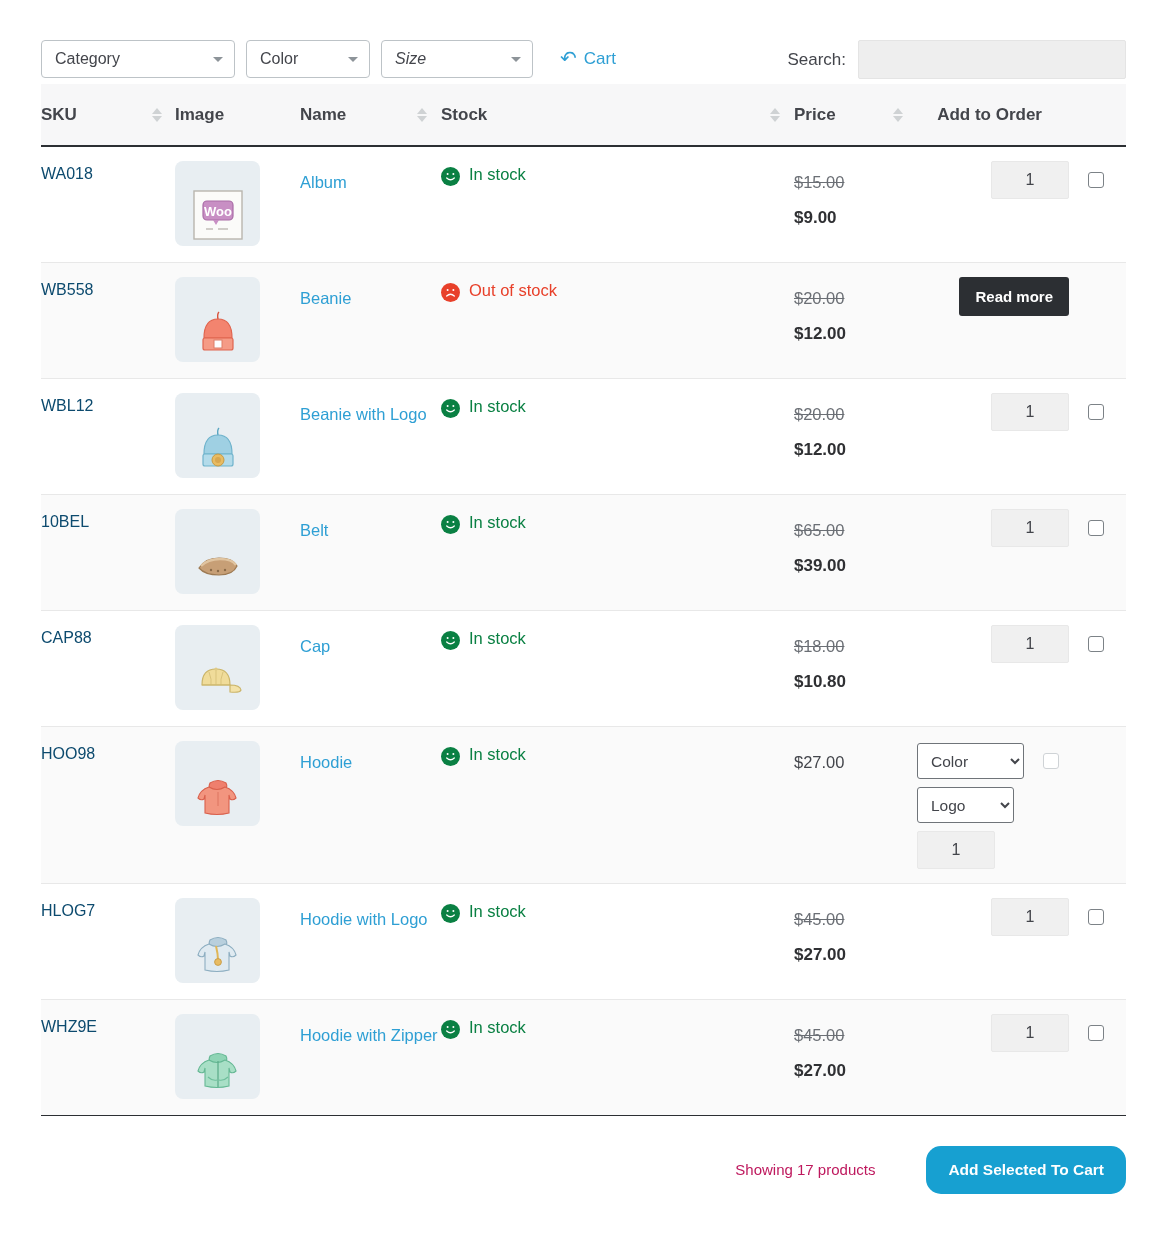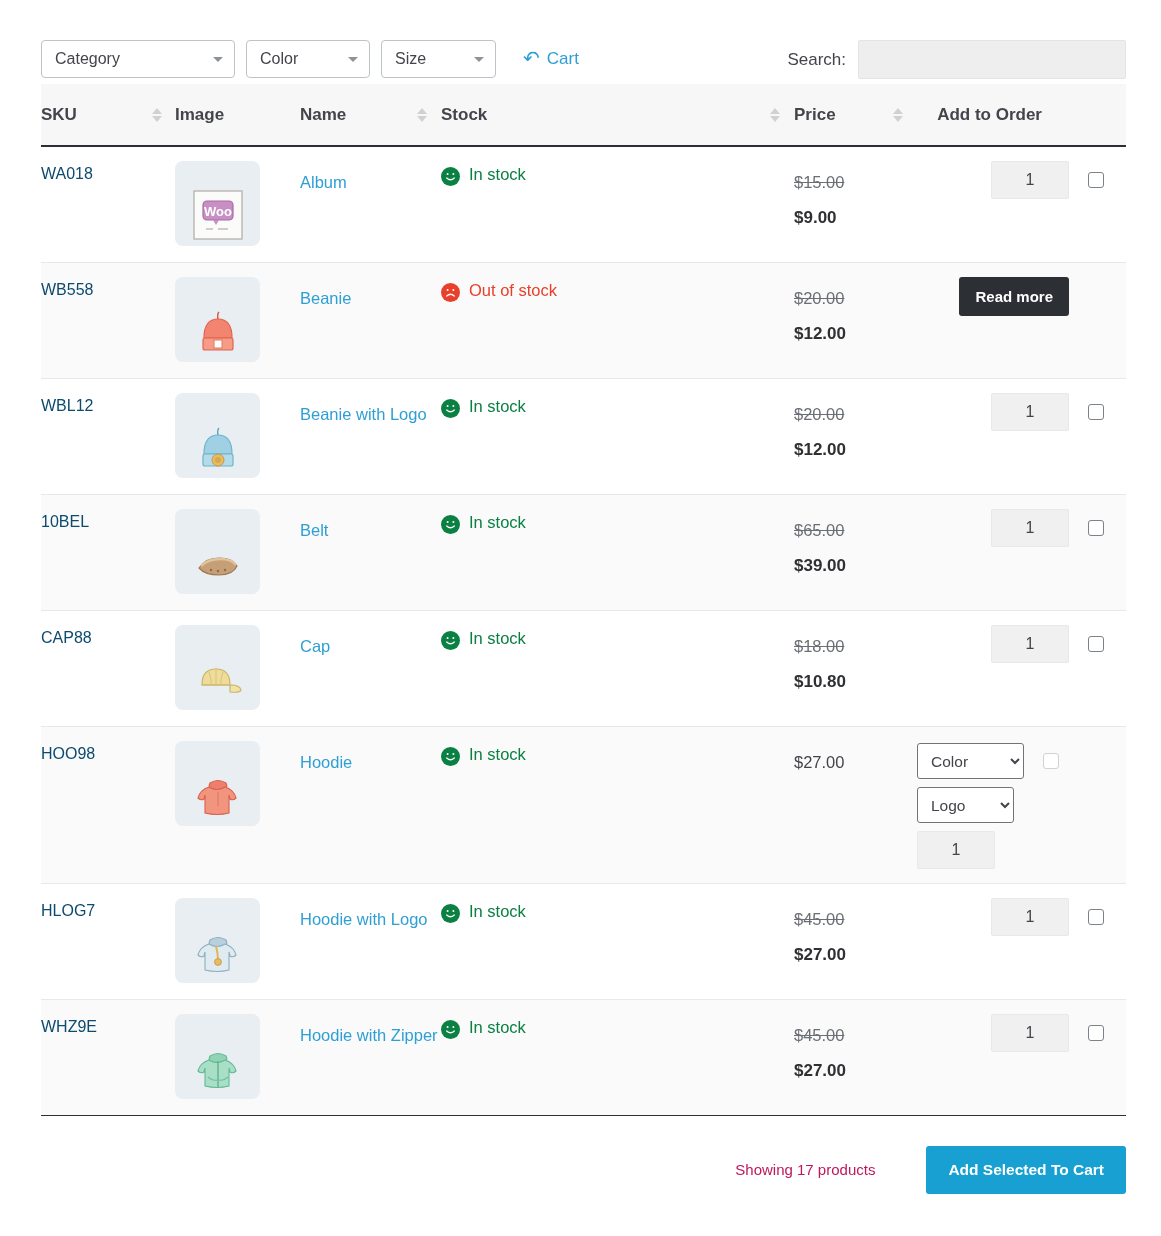--- a/index.html
+++ b/index.html
@@ -52,21 +52,21 @@
     right: 11px;
     top: 50%;
     margin-top: -2px;
     width: 0; height: 0;
     border-left: 5px solid transparent;
     border-right: 5px solid transparent;
     border-top: 5px solid #8d9499;
   }
   .fs-category { width: 194px; text-align: right; }
   .fs-color { width: 124px; }
-  .fs-size { width: 115px; }
+  .fs-size { width: 152px; font-style: italic; }
 
   .reset-link {
     display: flex;
     align-items: center;
     height: 38px;
     margin-left: 16px;
     color: #2e9fd4;
     font-size: 17px;
     cursor: pointer;
     white-space: nowrap;
@@ -341,21 +341,21 @@
     padding: 9px 15px;
     color: #43454b;
     margin: 0 3px;
   }
   .cart-btn {
     background: #17a0d1;
     color: #ffffff;
     font-size: 15.5px;
     font-weight: bold;
     border: none;
-    border-radius: 3px;
+    border-radius: 15px;
     padding: 15px 22px;
     cursor: pointer;
     font-family: "Liberation Sans", sans-serif;
     white-space: nowrap;
   }
 </style>
 </head>
 <body>
 
 <div id="page">

